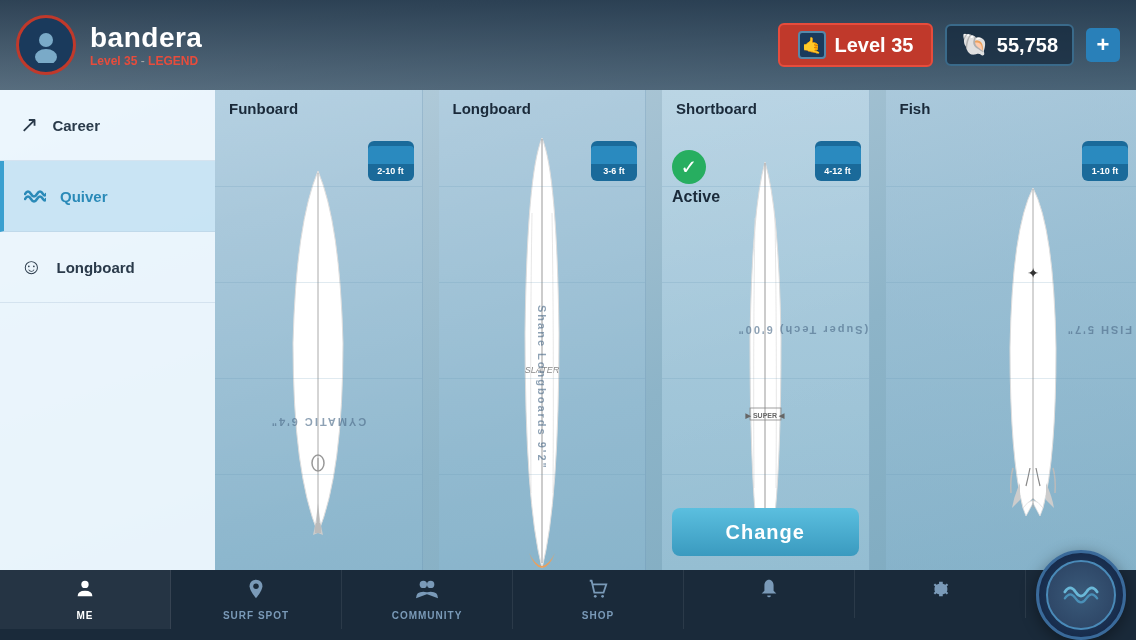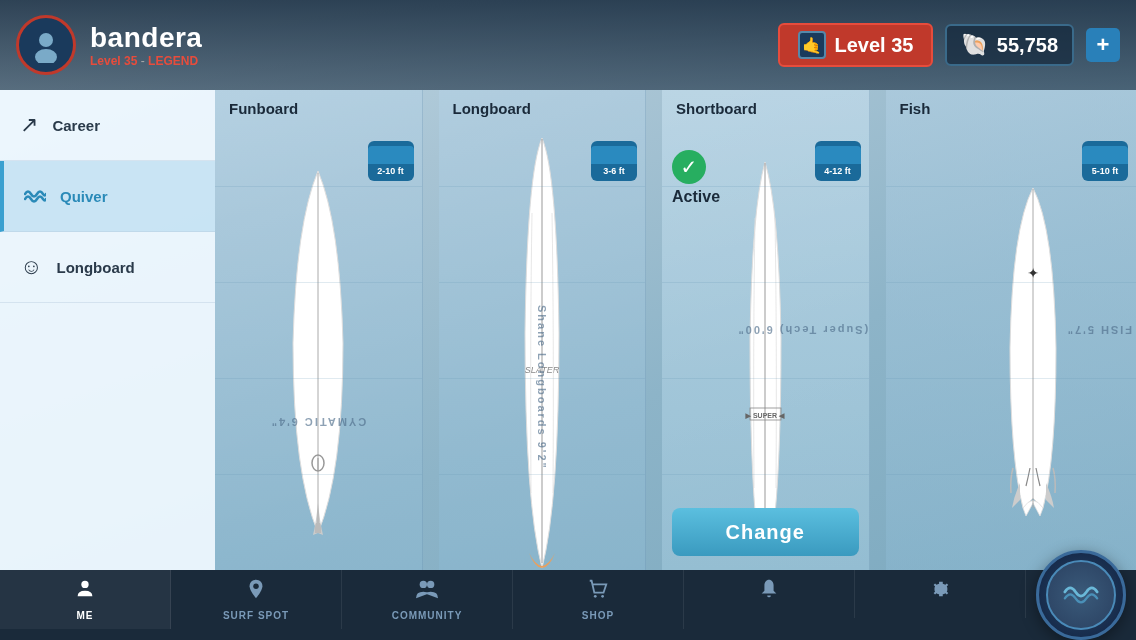--- a/index.html
+++ b/index.html
@@ -507,21 +507,21 @@
   <div class="board-card">
     <div class="grid-bg">
       <div class="grid-line" style="top:20%"></div>
       <div class="grid-line" style="top:40%"></div>
       <div class="grid-line" style="top:60%"></div>
       <div class="grid-line" style="top:80%"></div>
     </div>
     <div class="board-card-title">Fish</div>
     <div class="wave-size-badge">
       <div class="wave-size-badge-wave"></div>
-      <span class="wave-size-badge-text">5-10 ft</span>
+      <span class="wave-size-badge-text">1-10 ft</span>
     </div>
     <div class="board-svg-container">
       <svg width="90" height="350" viewBox="0 0 90 350">
 
         <path d="M45 10 Q66 50 68 170 Q68 280 55 330 L45 320 L35 330 Q22 280 22 170 Q24 50 45 10 Z" fill="white" stroke="#ddd" stroke-width="1"></path>
 
         <path d="M35 330 Q45 315 55 330 L52 338 Q45 325 45 325 Q45 325 38 338 Z" fill="white" stroke="#ddd" stroke-width="0.8"></path>
 
         <line x1="45" y1="11" x2="45" y2="330" stroke="#aaa" stroke-width="1"></line>
 

